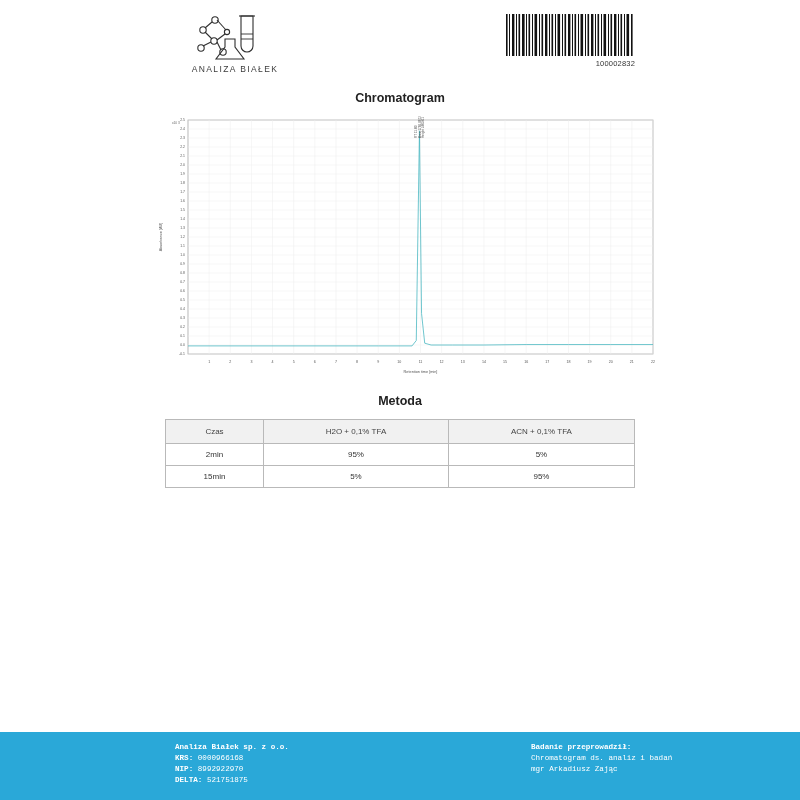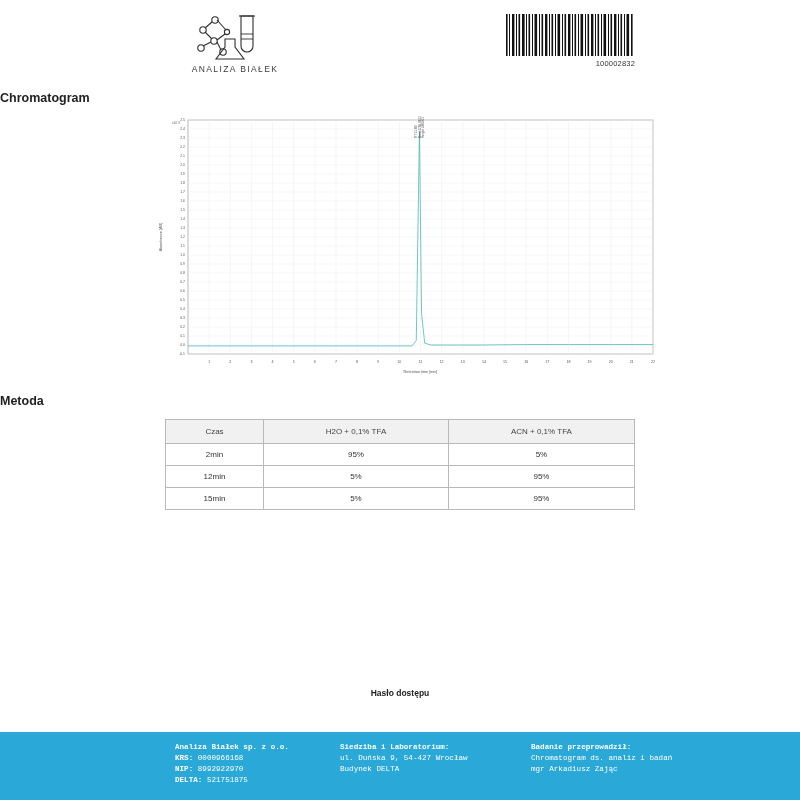--- a/index.html
+++ b/index.html
@@ -48,21 +48,21 @@
   .barcode-num {
     font-size: 7.5px;
     color: #333;
     margin-top: 3px;
     letter-spacing: .2px;
     text-align: right;
   }
 
   
   .section-title {
-    text-align: left;
+    text-align: center;
     font-size: 12.5px;
     font-weight: bold;
     color: #222;
     margin: 0;
   }
   #chart-title { position:absolute; top:91px; left:0; width:100%; }
   #method-title { position:absolute; top:394px; left:0; width:100%; }
 
   
   .chart-wrap {
@@ -334,50 +334,39 @@
       <th>ACN + 0,1% TFA</th>
     </tr>
   </thead>
   <tbody>
     <tr>
       <td>2min</td>
       <td>95%</td>
       <td>5%</td>
     </tr>
     <tr>
-      <td>12min</td>
-      <td>5%</td>
-      <td>95%</td>
-    </tr>
-    <tr>
       <td>15min</td>
       <td>5%</td>
       <td>95%</td>
     </tr>
   </tbody>
 </table>
 
 <div class="pass-block">
-  <div class="pass-label">Hasło dostępu</div>
 </div>
 
 <div class="footer">
   <div class="footer-inner">
     <div class="fcol c1">
       <div class="fline ftitle">Analiza Białek sp. z o.o.</div>
       <div class="fline"><b>KRS:</b> <span>0000966168</span></div>
       <div class="fline"><b>NIP:</b> <span>8992922970</span></div>
       <div class="fline"><b>DELTA:</b> <span>521751875</span></div>
     </div>
 
-    <div class="fcol c2">
-      <div class="fline ftitle">Siedziba i Laboratorium:</div>
-      <div class="fline">ul. Duńska 9, 54-427 Wrocław</div>
-      <div class="fline">Budynek DELTA</div>
-    </div>
 
     <div class="fcol c3">
       <div class="fline ftitle">Badanie przeprowadził:</div>
       <div class="fline">Chromatogram ds. analiz i badań</div>
       <div class="fline">mgr Arkadiusz Zając</div>
     </div>
   </div>
 </div>
 
 </body></html>

